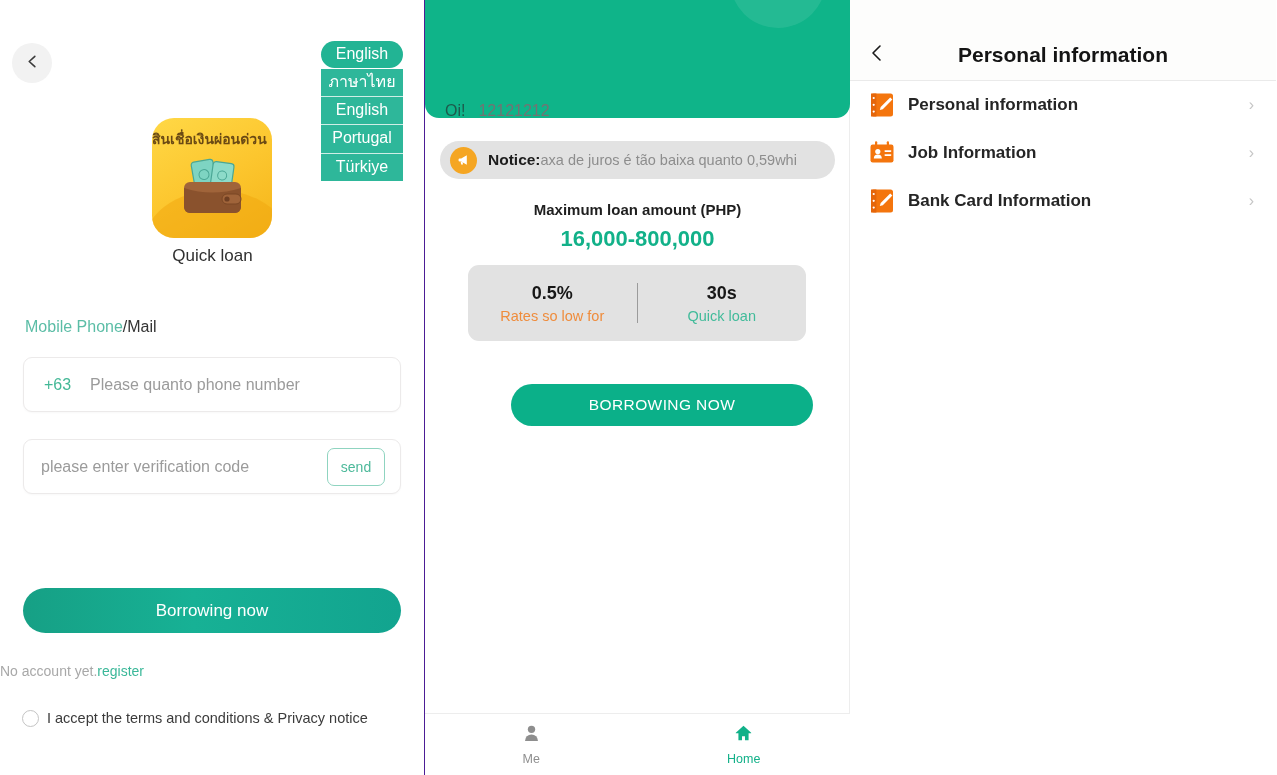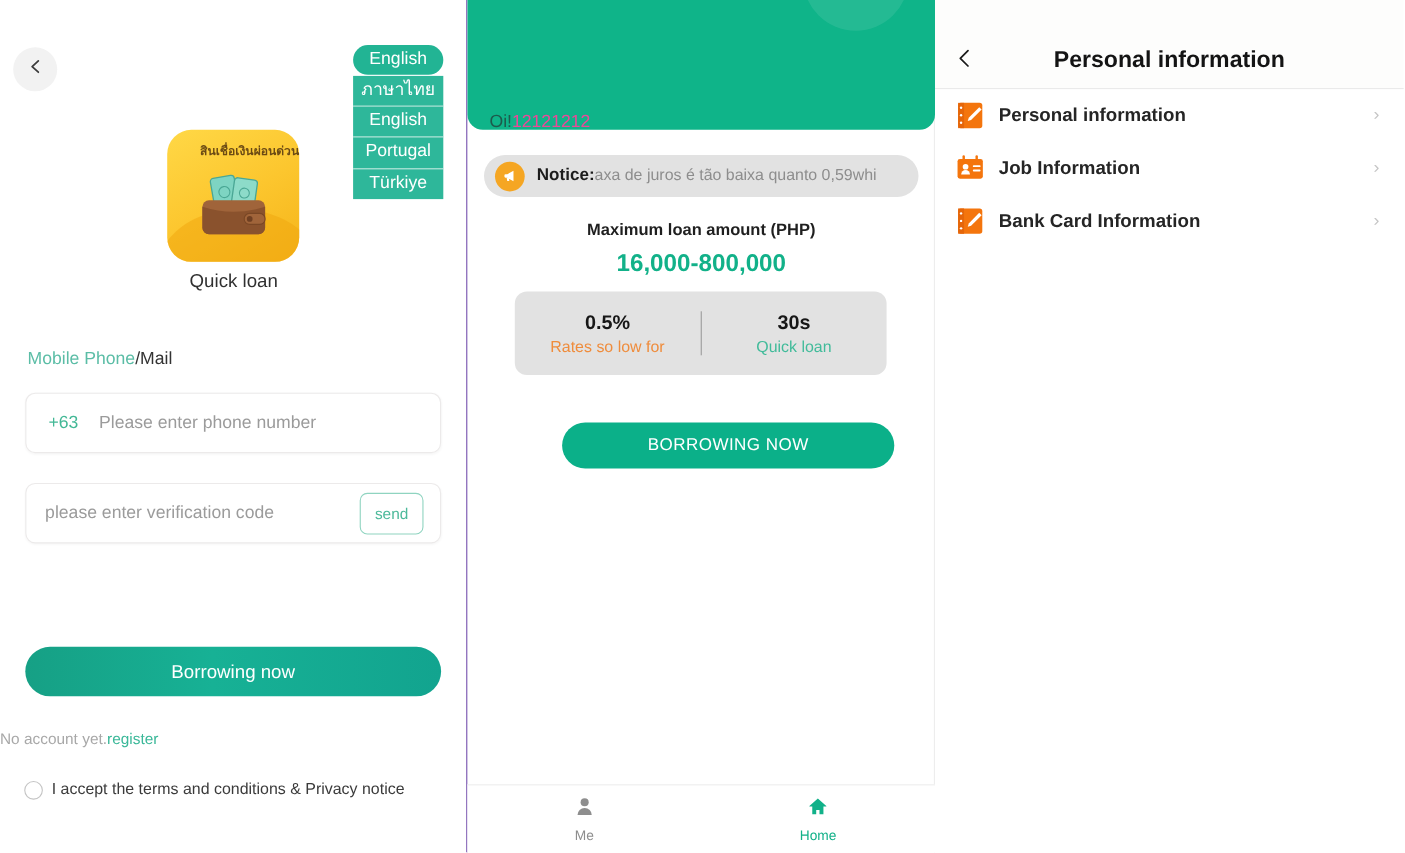--- a/index.html
+++ b/index.html
@@ -35,22 +35,22 @@
   }
   .lang-item:last-child { border-bottom: none; }
 
   .app-logo {
     position: absolute; left: 152px; top: 118px;
     width: 120px; height: 120px; border-radius: 22px;
     background: linear-gradient(150deg,#ffd846 0%, #fcc62e 52%, #f5b419 100%);
     overflow: hidden;
   }
   .logo-thai {
-    position: absolute; top: 10px; left: 0; right: 0; text-align: right;
-    font-size: 11px; color: #6b4a14; font-weight: bold;
+    position: absolute; top: 10px; left: 0; right: 0; text-align: left;
+    font-size: 14px; color: #6b4a14; font-weight: bold;
     font-family: Liberation Mono, monospace;
   }
   .logo-swoosh {
     position: absolute; left: -10px; bottom: -22px; width: 150px; height: 70px;
     background: #f0a810; border-radius: 60% 60% 0 0 / 100% 100% 0 0; opacity: .55;
   }
   .logo-wallet {
     position: absolute; left: 26px; top: 40px; width: 68px; height: 58px;
   }
   .app-name {
@@ -110,21 +110,21 @@
     position: absolute; left: 0; top: -40px; width: 425px; height: 158px;
     background: #0fb489; border-radius: 0 0 14px 14px; overflow: hidden;
   }
   .hero-bubble {
     position: absolute; right: 24px; top: -28px; width: 96px; height: 96px;
     border-radius: 50%; background: rgba(255,255,255,.09);
   }
   .hero-greet {
     position: absolute; left: 20px; top: 102px; font-size: 16px; color: #1d5a4c;
   }
-  .hero-greet .greet-id { margin-left: 0; color: #ec4899; }
+  .hero-greet .greet-id { margin-left: 13px; color: #737373; }
   .notice {
     position: absolute; left: 15px; top: 141px; width: 395px; height: 38px;
     background: #e2e2e2; border-radius: 19px; display: flex; align-items: center;
     overflow: hidden;
   }
   .notice-ico {
     width: 27px; height: 27px; border-radius: 50%; margin-left: 10px; flex: none;
     background: #f5a623; display: flex; align-items: center; justify-content: center;
   }
   .notice-lbl { font-size: 15.5px; font-weight: bold; color: #1c1c1c; margin-left: 11px; white-space: nowrap; }
@@ -262,21 +262,21 @@
       </svg>
     </div>
     <div class="app-name">Quick loan</div>
 
     <div class="field-label">
       <span class="lbl-a">Mobile Phone</span><span class="lbl-b">/Mail</span>
     </div>
 
     <div class="input-shell in-phone">
       <span class="cc">+63</span>
-      <span class="ph">Please enter phone number</span>
+      <span class="ph">Please quanto phone number</span>
     </div>
 
     <div class="input-shell in-code">
       <span class="ph">please enter verification code</span>
       <div class="send-btn">send</div>
     </div>
 
     <button class="cta-login">Borrowing now</button>
 
     <div class="register-line">

